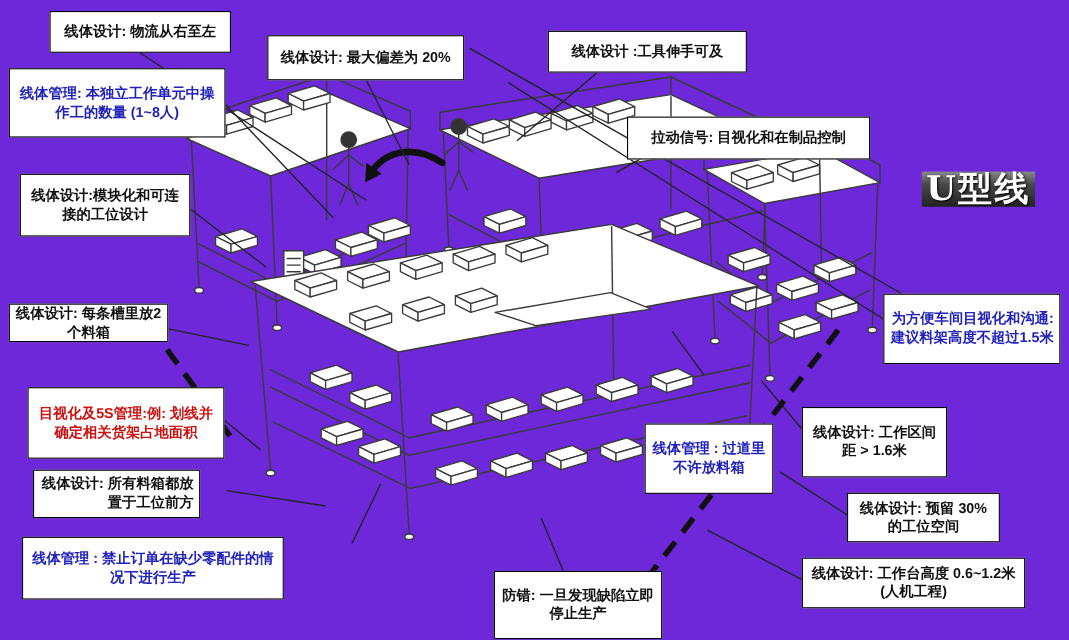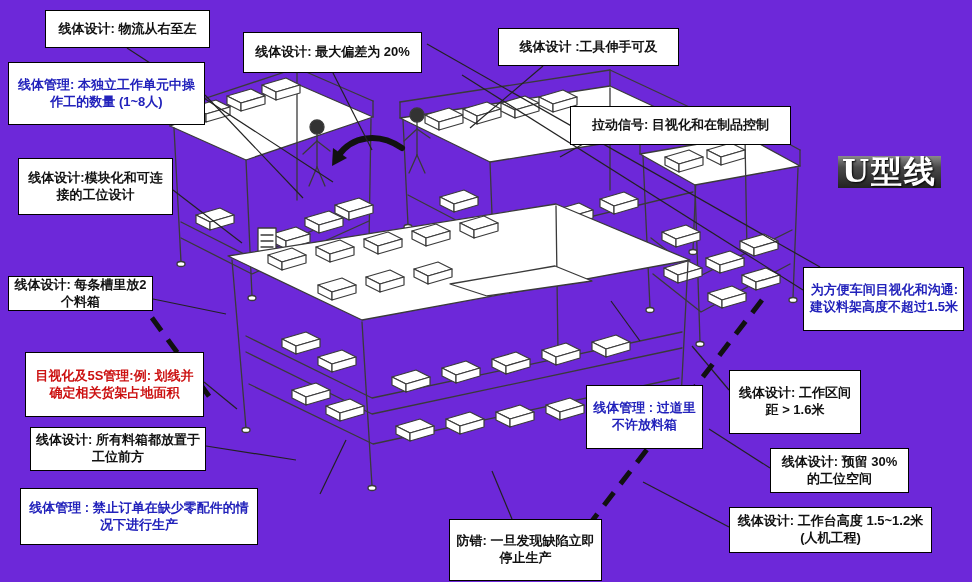--- a/index.html
+++ b/index.html
@@ -206,21 +206,21 @@
   </div>
 
   <div class="callout" style="left:8px; top:276px; width:145px; height:35px;">
     <span style="color: rgb(17, 17, 17);">线体设计: 每条槽里放2个料箱</span>
   </div>
 
   <div class="callout" style="left:25px; top:352px; width:179px; height:65px;justify-content:center;">
     <span style="color: rgb(204, 17, 17);">目视化及5S管理:例:  划线并确定相关货架占地面积</span>
   </div>
 
-  <div class="callout" style="left:30px; top:427px; width:176px; height:44px;">
+  <div class="callout" style="left:30px; top:427px; width:152px; height:44px;text-align:right;">
     <span style="color: rgb(17, 17, 17);">线体设计: 所有料箱都放置于工位前方</span>
   </div>
 
   <div class="callout" style="left:20px; top:488px; width:238px; height:57px;">
     <span style="color: rgb(34, 34, 187);">线体管理 : 禁止订单在缺少零配件的情况下进行生产</span>
   </div>
 
   <div class="callout" style="left:243px; top:32px; width:179px; height:41px;">
     <span style="color: rgb(17, 17, 17);">线体设计:  最大偏差为 20%</span>
   </div>
@@ -243,21 +243,21 @@
 
   <div class="callout" style="left:729px; top:370px; width:132px; height:64px;">
     <span style="color: rgb(17, 17, 17);">线体设计: 工作区间距 &gt; 1.6米</span>
   </div>
 
   <div class="callout" style="left:770px; top:448px; width:139px; height:45px;justify-content:center;">
     <span style="color: rgb(17, 17, 17);">线体设计: 预留 30% 的工位空间</span>
   </div>
 
   <div class="callout" style="left:729px; top:507px; width:203px; height:46px;">
-    <span style="color: rgb(17, 17, 17);">线体设计: 工作台高度 1.5~1.2米 (人机工程)</span>
+    <span style="color: rgb(17, 17, 17);">线体设计: 工作台高度 0.6~1.2米 (人机工程)</span>
   </div>
 
 
   <div class="callout" style="left:449px; top:519px; width:153px; height:62px;">
     <span style="color: rgb(17, 17, 17);">防错: 一旦发现缺陷立即停止生产</span>
   </div>
 
   <div class="title-badge" style="left:838px; top:156px; width:103px; height:32px;">
     <span>U型线</span>
   </div>

